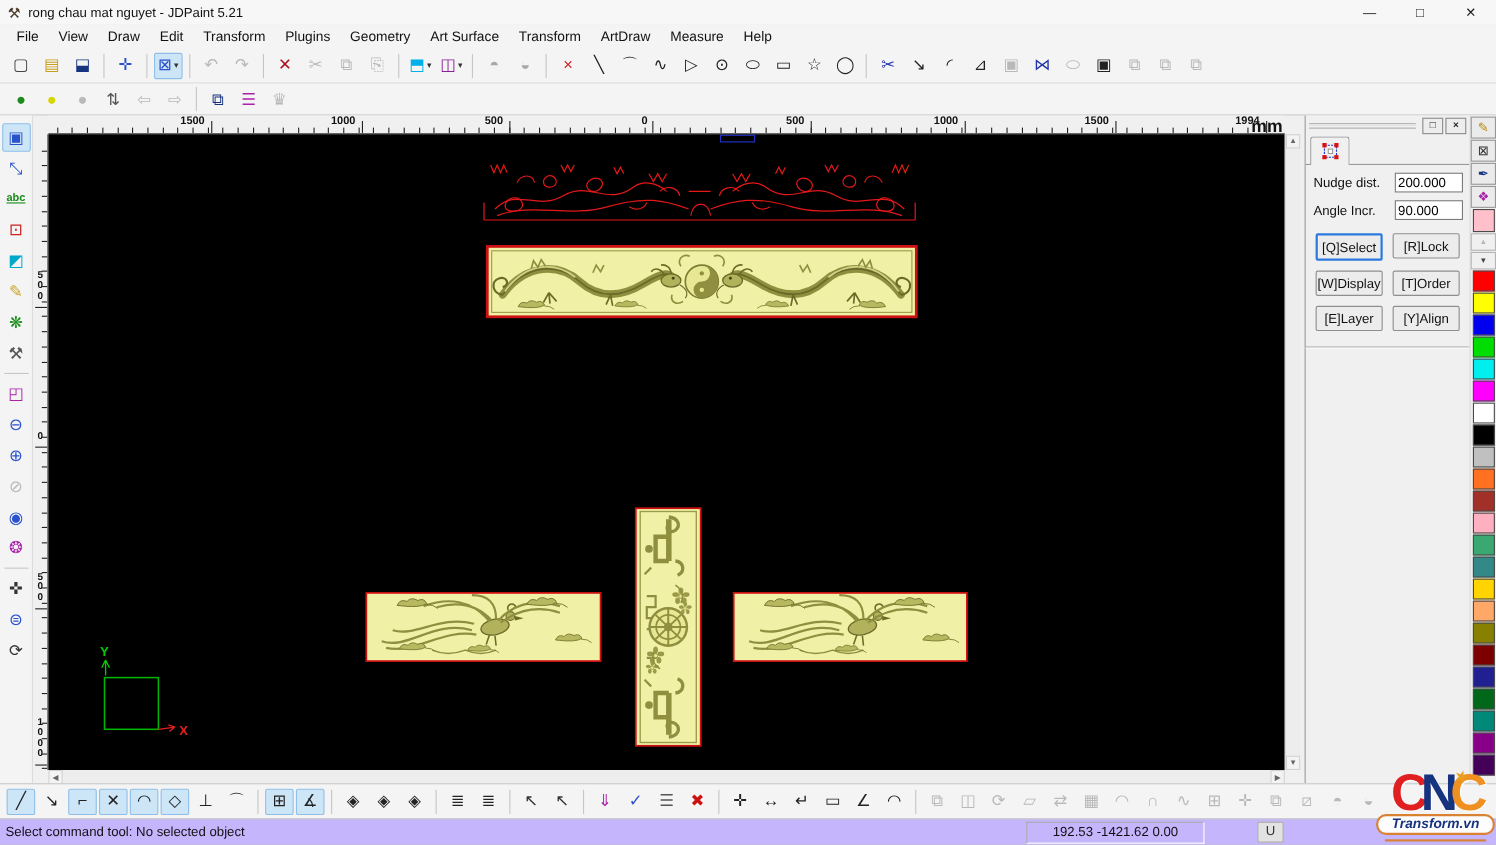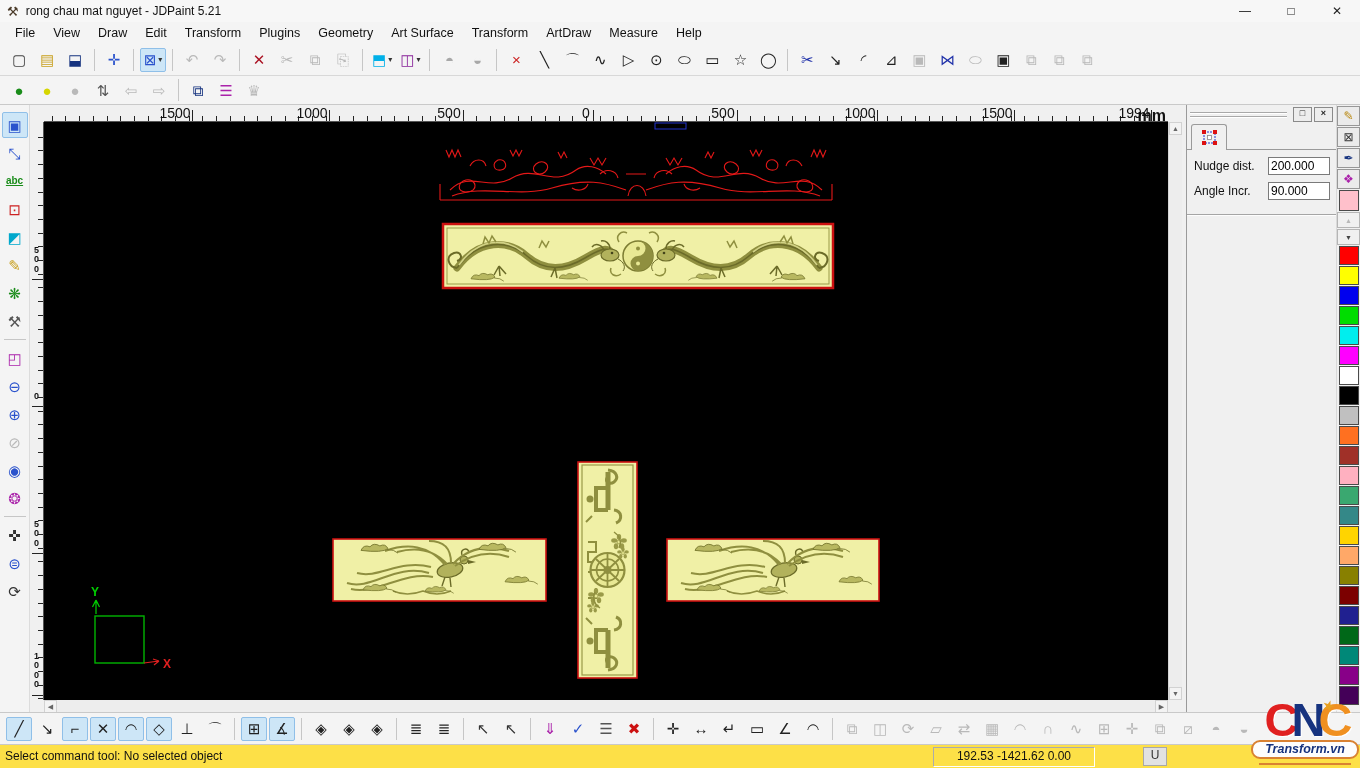--- a/index.html
+++ b/index.html
@@ -26,21 +26,21 @@
   .ddarrow{font-size:8px;margin-left:2px;color:#333}
   .tsep{width:1px;height:22px;background:#c6c6c6;margin:0 5px;flex:0 0 auto}
   
   .ltb{position:absolute;left:0;top:105px;width:30px;height:607px;background:#f4f4f4;display:flex;flex-direction:column;align-items:center;padding-top:6px;box-sizing:border-box;border-right:1px solid #dcdcdc}
   .ltb .tbtn{width:26px;height:26px;margin:1px 0;padding:0}
   .vsep{width:22px;height:1px;background:#c6c6c6;margin:4px 0}
   
   .hruler{position:absolute;left:44px;top:105px;width:1124px;height:17px;background:#f0f0f0;border-bottom:1px solid #555;box-sizing:border-box;overflow:hidden}
   .tick{position:absolute;bottom:0;width:1px;height:5px;background:#222}
   .tick.major{height:11px}
-  .rlab{position:absolute;top:0;transform:translateX(-50%);font-size:14px;font-weight:normal;letter-spacing:0}
+  .rlab{position:absolute;top:0;transform:translateX(-50%);font-size:10px;font-weight:bold;letter-spacing:0}
   .runit{position:absolute;right:2px;top:2px;font-size:16px;font-weight:bold}
   .vruler{position:absolute;left:30px;top:122px;width:14px;height:578px;background:#f0f0f0;border-right:1px solid #555;box-sizing:border-box;overflow:hidden}
   .vtick{position:absolute;right:0;width:5px;height:1px;background:#222}
   .vtick.major{width:11px}
   .vlab{position:absolute;left:1px;transform:translateY(-50%);width:11px;font-size:9px;font-weight:bold;line-height:1.05;text-align:center}
   
   .canvas{position:absolute;left:44px;top:122px;width:1124px;height:578px;background:#000}
   
   .vscroll{position:absolute;left:1168px;top:122px;width:14px;height:578px;background:#ededed;border-left:1px solid #d5d5d5;box-sizing:border-box}
   .hscroll{position:absolute;left:44px;top:700px;width:1124px;height:13px;background:#ededed}
@@ -60,21 +60,21 @@
   .pbtn{height:21px;background:#ececec;border:1px solid #8e8e8e;border-radius:2px;font-size:12px;display:flex;align-items:center;justify-content:center;color:#111}
   .pbtn.focused{border:2px solid #2a7ade}
   .pdivider{margin:14px 0 0;border-top:1px solid #a5a5a5;border-bottom:1px solid #fdfdfd}
   
   .cstrip{position:absolute;left:1336px;top:105px;width:24px;height:607px;background:#f0f0f0;display:flex;flex-direction:column;align-items:center;box-sizing:border-box;border-left:1px solid #d9d9d9}
   .ctool{width:21px;height:18px;border:1px solid #979797;background:#ebebeb;display:flex;align-items:center;justify-content:center;font-size:12px;margin-top:1px}
   .swatch{width:20px;height:19px;border:1px solid #4a4a4a;margin-top:1px;box-sizing:border-box;flex:0 0 auto}
   .swatch.cur{height:21px}
   .carrow{width:21px;height:14px;border:1px solid #b5b5b5;background:#f0f0f0;color:#555;font-size:7px;display:flex;align-items:center;justify-content:center;margin-top:1px}
   
-  .statusbar{position:absolute;left:0;top:744px;width:100%;height:24px;background:#fde047;border-top:1px solid #c9c9c9;box-sizing:border-box;font-size:12px}
+  .statusbar{position:absolute;left:0;top:744px;width:100%;height:24px;background:#c4b5fd;border-top:1px solid #c9c9c9;box-sizing:border-box;font-size:12px}
   .smsg{position:absolute;left:5px;top:4px}
   .scoord{position:absolute;left:933px;top:2px;width:160px;height:17px;border:1px solid #ababab;border-right-color:#fff;border-bottom-color:#fff;text-align:center;padding-top:1px}
   .sunit{position:absolute;left:1143px;top:2px;width:22px;height:17px;background:#e2e2e2;border:1px solid #a8a8a8;text-align:center;color:#333}
   
   .logo{position:absolute;right:1px;bottom:1px;width:108px;z-index:60;text-align:center}
   .logoletters{font-weight:bold;font-size:47px;line-height:0.82;letter-spacing:-7px;font-style:normal;text-shadow:1px 1px 0 #fff}
   .logostar{position:absolute;top:-4px;right:24px;color:#e8a020;font-size:15px;transform:rotate(18deg)}
   .logopill{background:#fdfdfd;border:2px solid #d98233;border-radius:9px;color:#16337f;font-weight:bold;font-style:italic;font-size:12.5px;line-height:15px;margin-top:0}
   .logoline{height:2px;background:#d98233;width:86%;margin:4px auto 2px}
 </style>
@@ -624,20 +624,28 @@
     </div>
   </div>
   <div class="prow">
     <span class="plabel">Nudge dist.</span>
     <input class="pinput" value="200.000" style="">
   </div>
   <div class="prow">
     <span class="plabel">Angle Incr.</span>
     <input class="pinput" value="90.000" style="">
   </div>
+  <div class="pbtns">
+      <div class="pbtn focused">[Q]Select</div>
+      <div class="pbtn">[R]Lock</div>
+      <div class="pbtn">[W]Display</div>
+      <div class="pbtn">[T]Order</div>
+      <div class="pbtn">[E]Layer</div>
+      <div class="pbtn">[Y]Align</div>
+    </div>
   <div class="pdivider"></div>
 </div>
 
 <div class="cstrip">
     <div class="ctool" style="color: rgb(184, 134, 11);">✎</div>
     <div class="ctool" style="color: rgb(51, 51, 51);">⊠</div>
     <div class="ctool" style="color: rgb(22, 51, 127);">✒</div>
     <div class="ctool" style="color: rgb(170, 34, 170);">❖</div>
     <div class="swatch cur" style="background: rgb(255, 192, 203);"></div>
     <div class="carrow" style="color: rgb(184, 184, 184);">▲</div>

